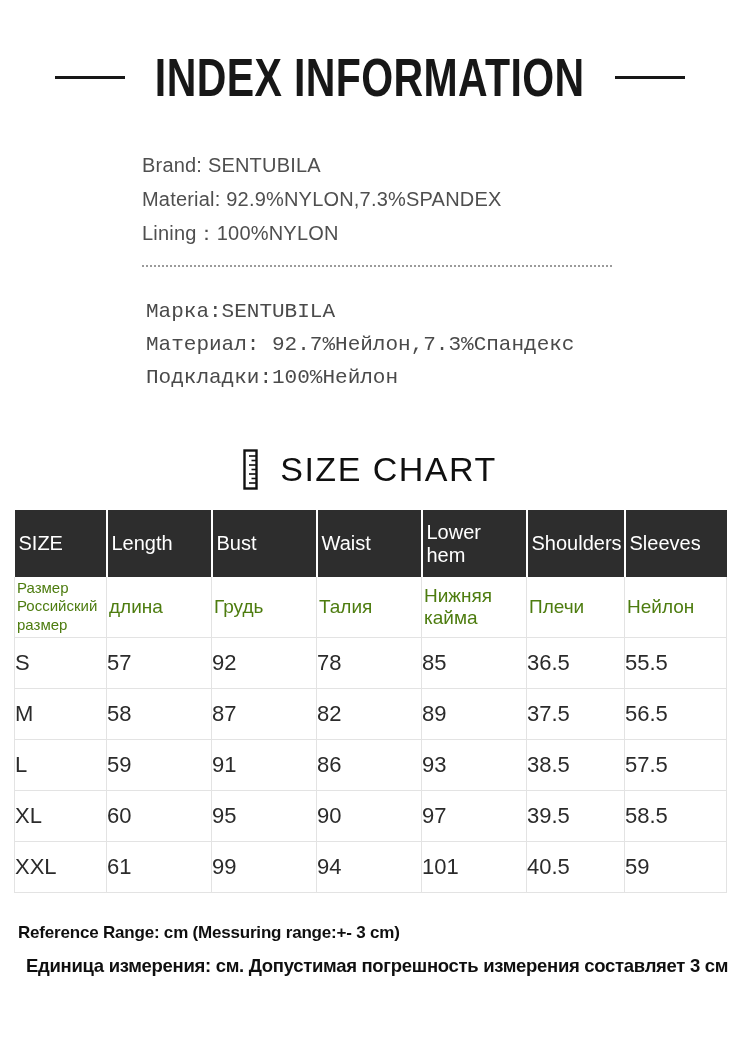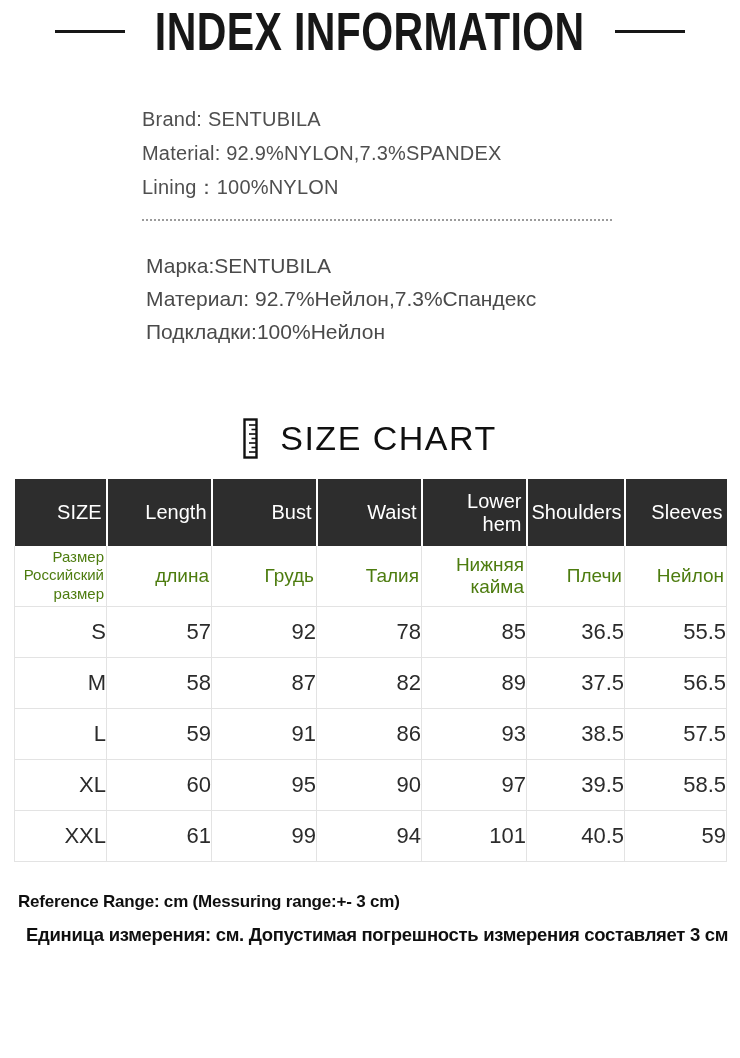--- a/index.html
+++ b/index.html
@@ -8,60 +8,60 @@
     width:740px; height:1058px;
     font-family:"Liberation Sans", sans-serif;
     color:#2b2b2b;
     overflow:hidden;
     position:relative;
   }
 
   
   .page-header {
     display:flex; align-items:center; justify-content:center;
-    gap:24px; 
+    gap:24px; padding-top:46px;
   }
   .h-line { width:70px; height:3px; background:#171717; flex:0 0 auto; }
   .main-title {
     font-size:54px; font-weight:800; color:#171717;
     white-space:nowrap; letter-spacing:0.5px;
     transform:scaleX(0.76); transform-origin:center;
     margin:0 -62px;
   }
 
   
   .info-en { margin:40px 16px 0 142px; }
   .info-en p { font-size:20px; line-height:34px; color:#4f4f4f; letter-spacing:0.2px; }
 
   .dotted-divider {
     width:470px; margin:15px 0 0 142px;
     border-top:2px dotted #9b9b9b; height:0;
   }
 
-  .info-ru { margin:28px 9px 0 146px; }
+  .info-ru { margin:28px 9px 0 146px;font-family:Liberation Mono, monospace; }
   .info-ru p { font-size:21px; line-height:33px; color:#4a4a4a; }
 
   
   .size-chart-title {
-    margin-top:70px;
+    margin-top:55px;
     display:flex; align-items:center; justify-content:center; gap:22px;
   }
   .ruler-icon { flex:0 0 auto; display:block; }
   .size-chart-title h2 {
     font-size:34px; font-weight:500; color:#101010; letter-spacing:1.5px;
     white-space:nowrap;
   }
 
   
   table.size-table {
     margin:20px 0 0 14px;
     width:712px;
     border-collapse:collapse;
     table-layout:fixed;
-    text-align:right;
+    text-align:left;
   }
   .size-table th {
     background:#2d2d2d; color:#ffffff;
     font-size:20px; font-weight:500; line-height:1.15;
     height:67px; border-left:2px solid #ffffff;
     padding:0 4px;
   }
   .size-table th:first-child { border-left:none; }
   .size-table td { border:1px solid #e3e3e3; background:#ffffff; }
   tr.subheader-row td { height:60px; font-size:19px; color:#4d7c0f; border-top:none; padding:0 2px; }

